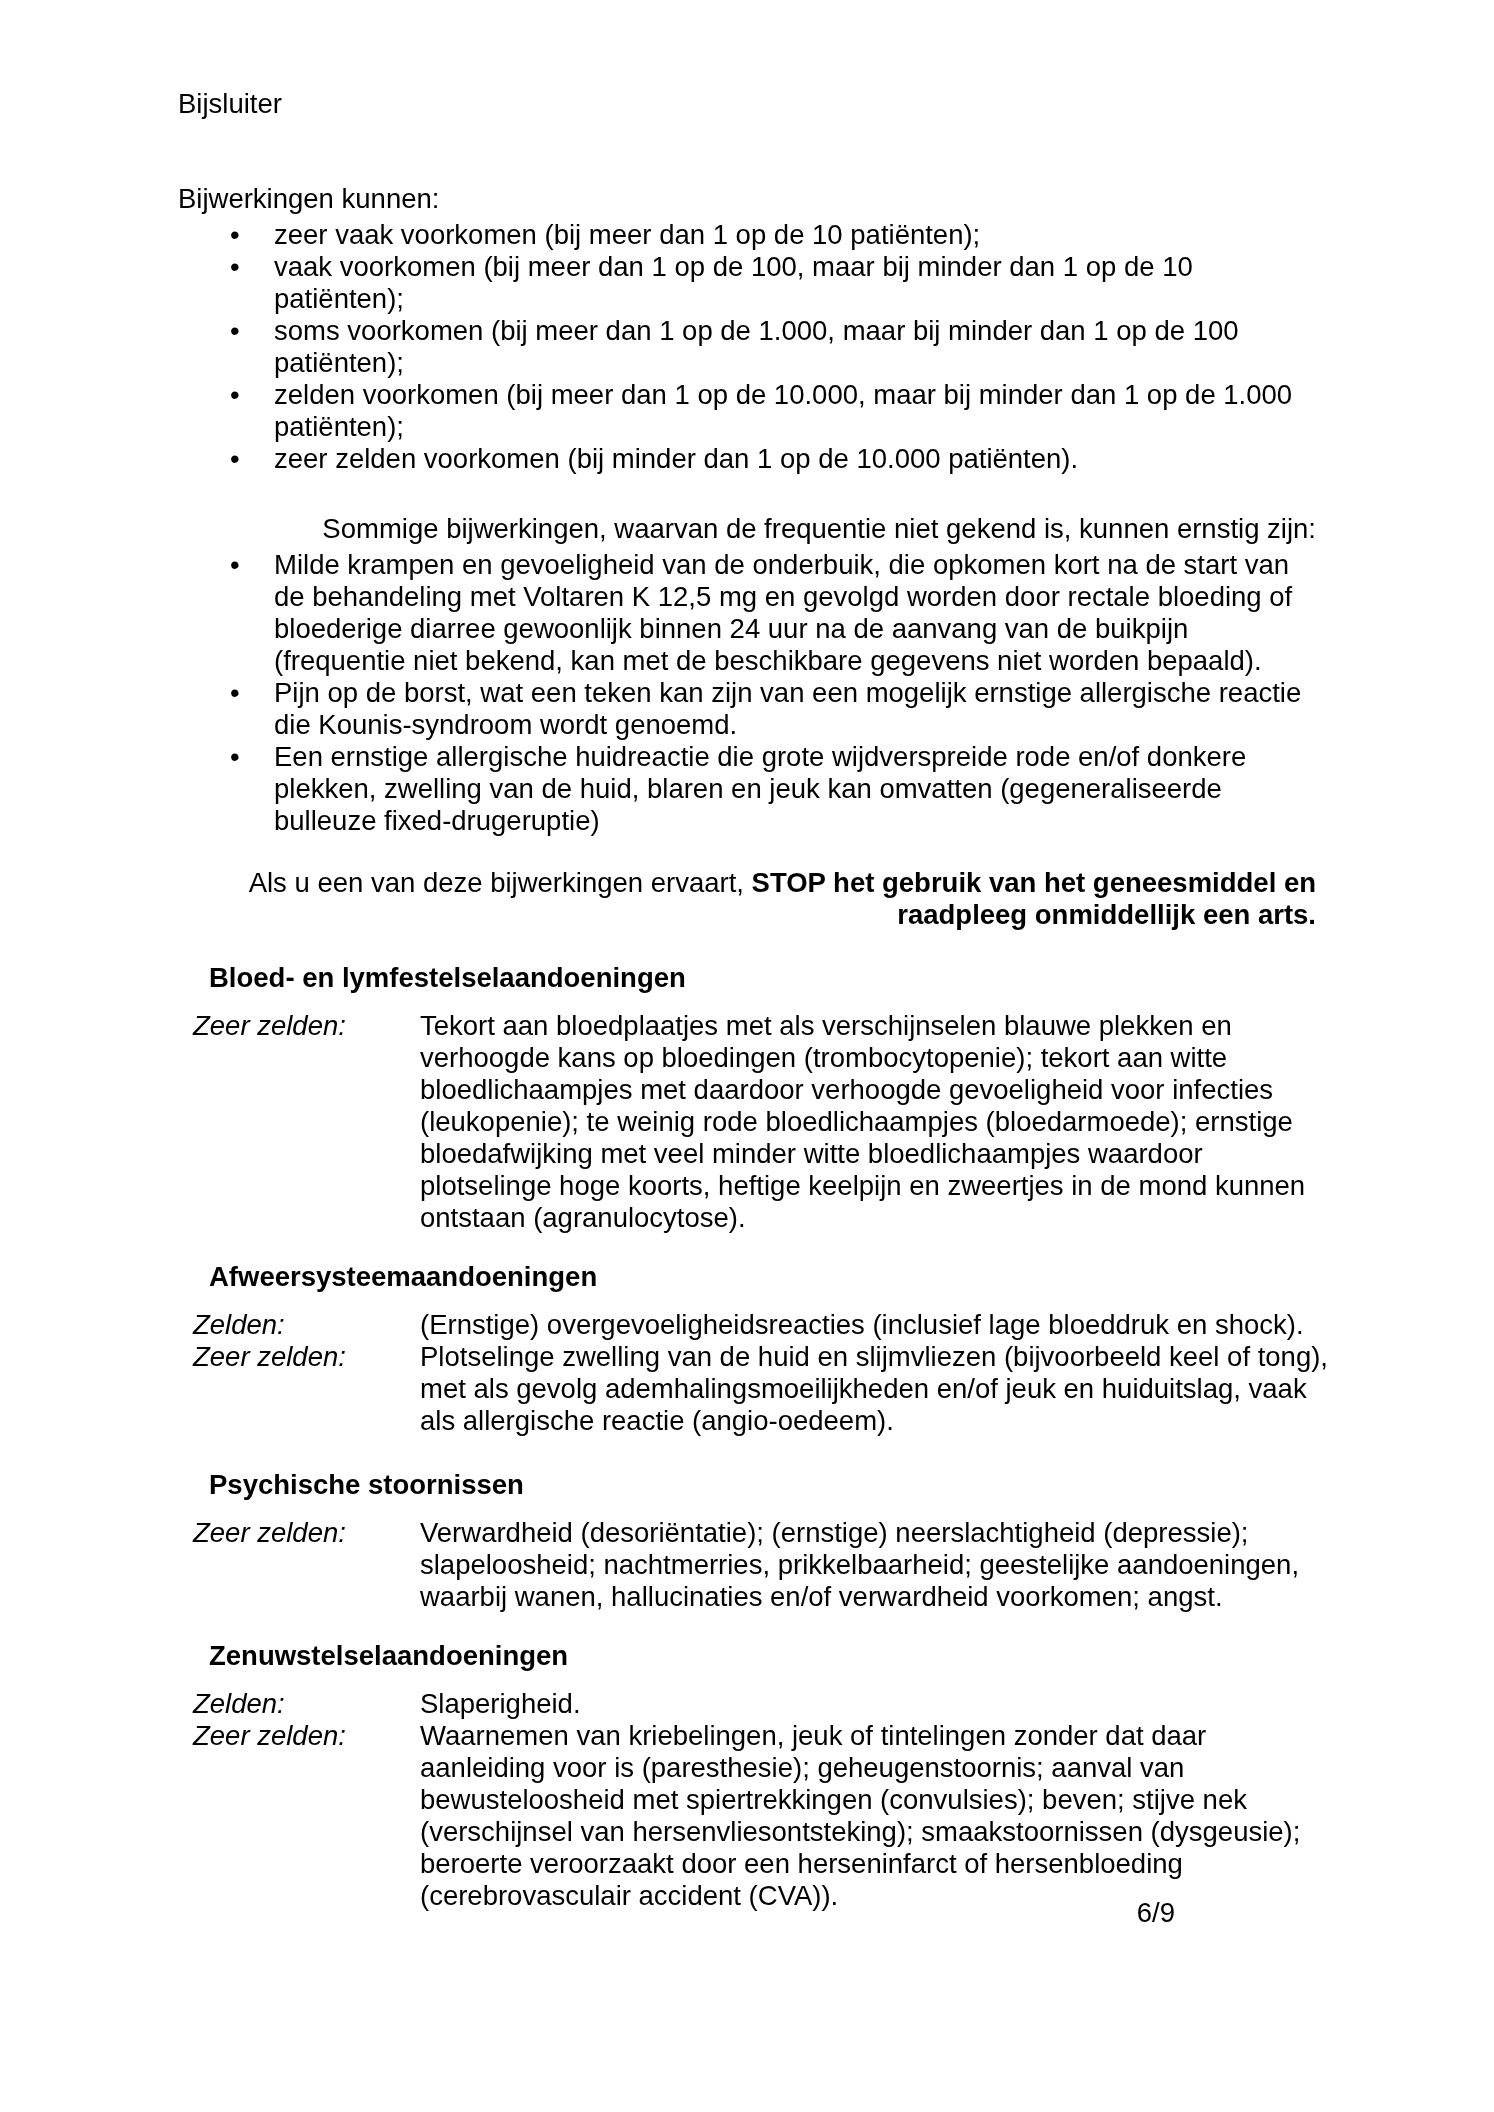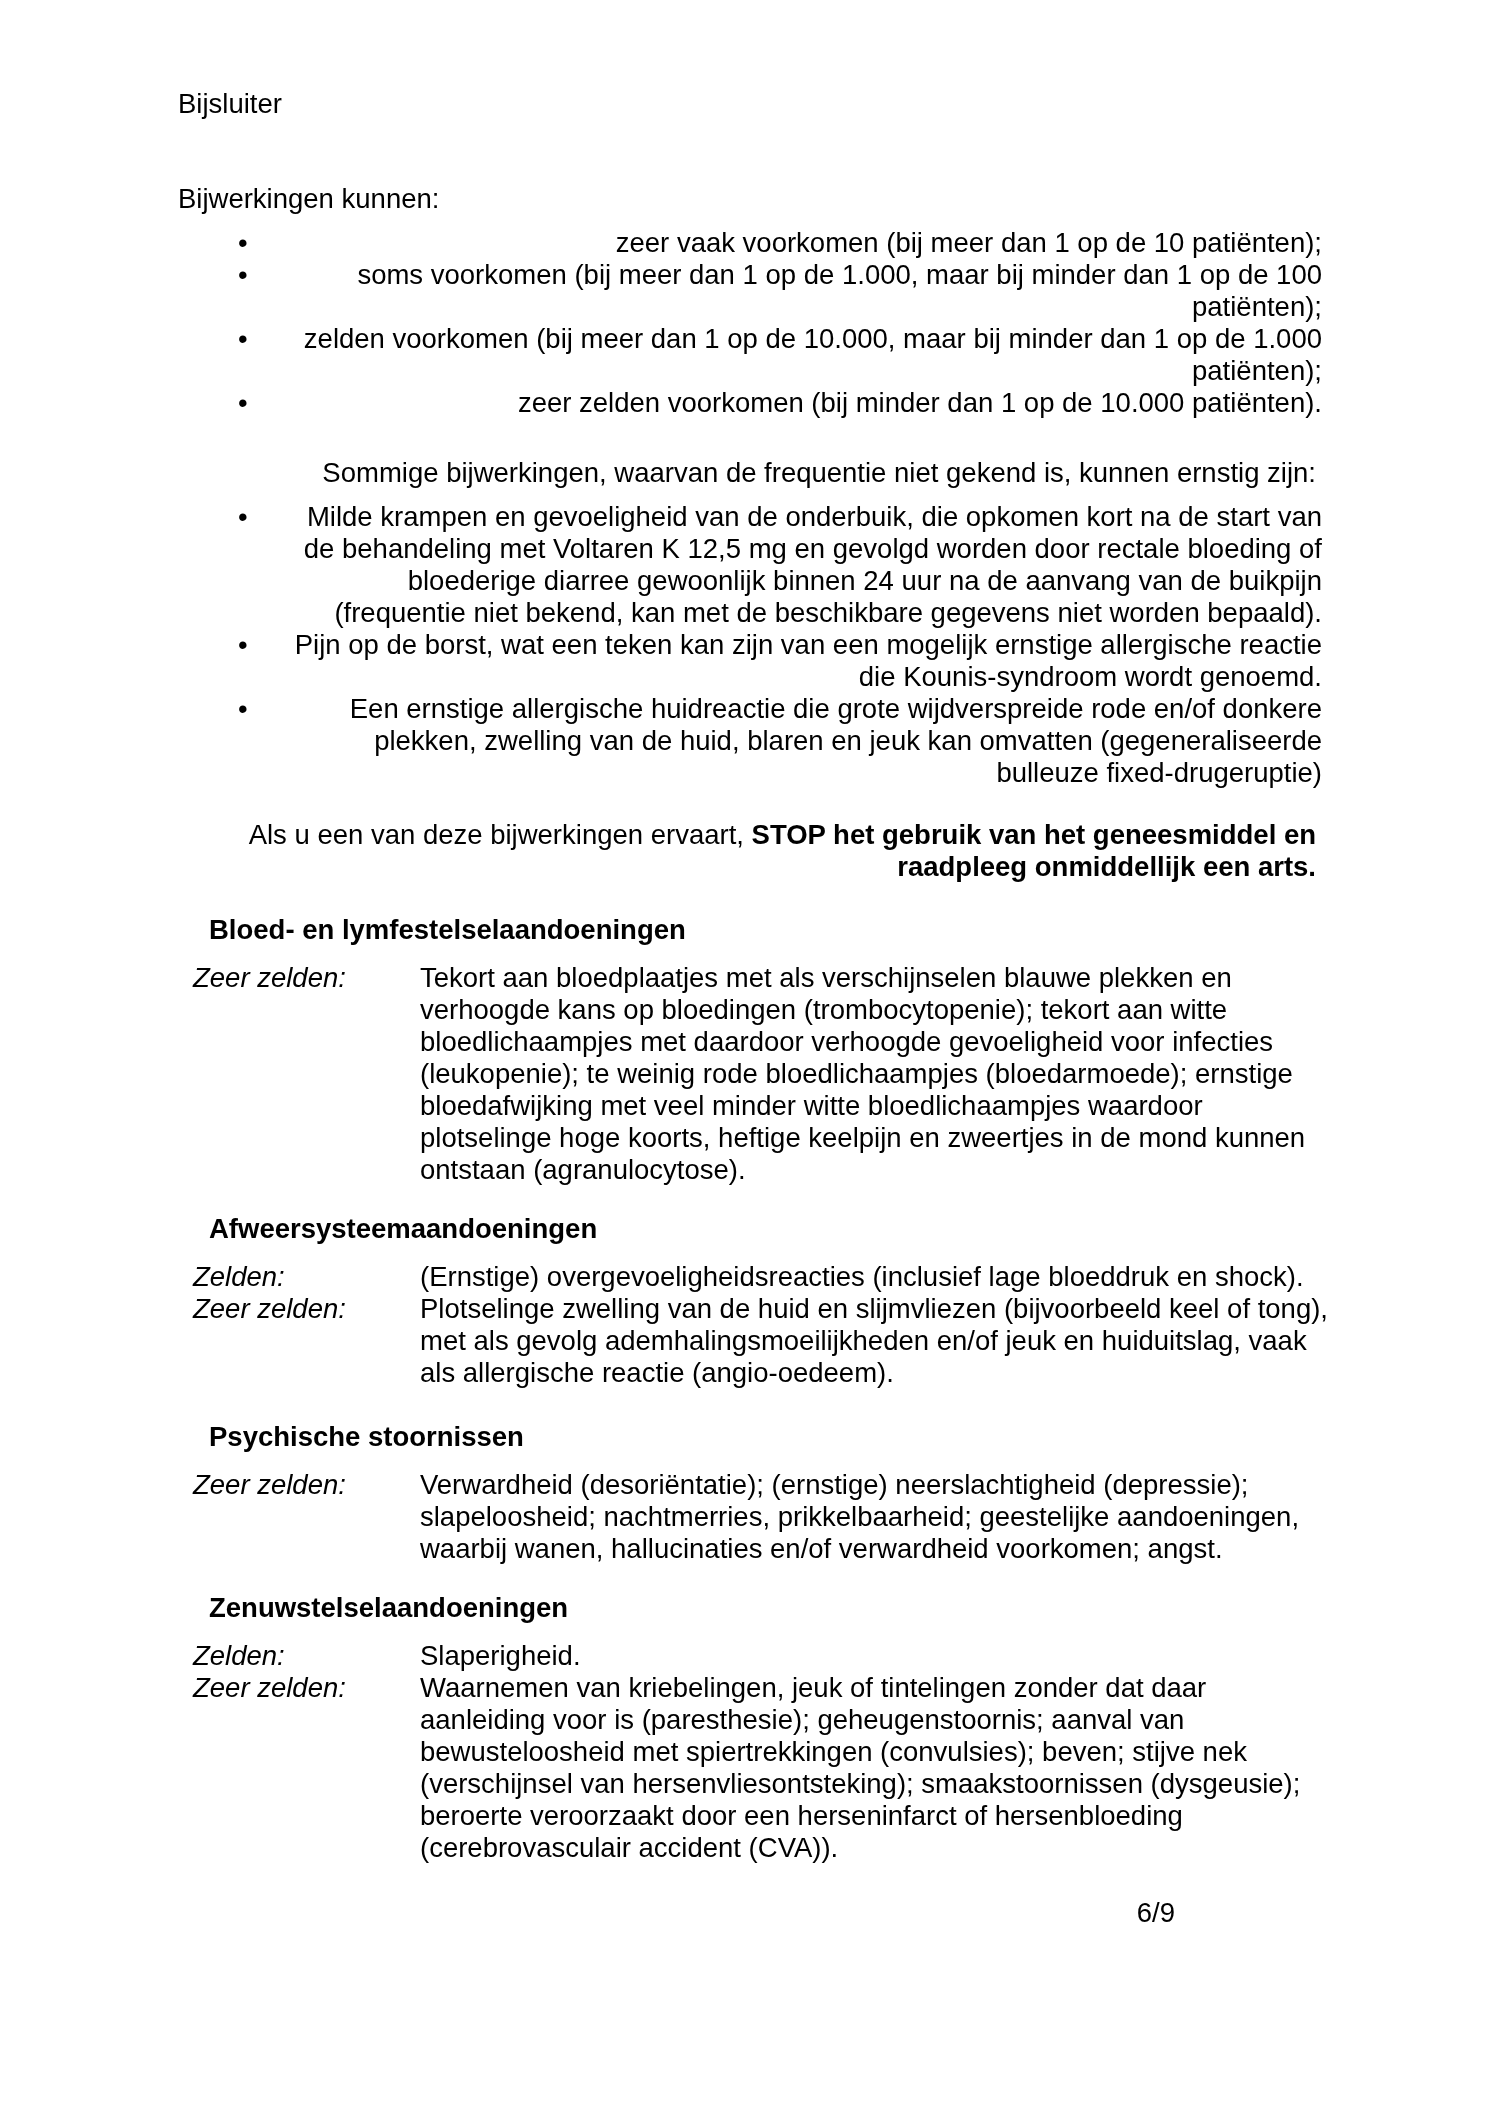--- a/index.html
+++ b/index.html
@@ -22,24 +22,23 @@
   }
   .content {
     position: absolute;
     left: 178px;
     top: 183px;
     width: 1138px;
   }
   p { margin: 0; padding: 0; }
   ul.bullets {
     list-style: none;
-    margin: 12px;
+    margin: 4px;
     padding: 0;
     width: 1132px;
-    text-align: right;
   }
   ul.bullets li {
     position: relative;
     padding-left: 92px;
   }
   ul.bullets li::before {
     content: "\2022";
     position: absolute;
     left: 48px;
     top: 0;
@@ -81,20 +80,21 @@
 <div class="page">
 
   <div class="doc-header">Bijsluiter</div>
 
   <div class="content">
 
     <p>Bijwerkingen kunnen:</p>
 
     <ul class="bullets mt-8">
       <li>zeer vaak voorkomen (bij meer dan 1 op de 10 patiënten);</li>
+      <li>vaak voorkomen (bij meer dan 1 op de 100, maar bij minder dan 1 op de 10 patiënten);</li>
       <li>soms voorkomen (bij meer dan 1 op de 1.000, maar bij minder dan 1 op de 100 patiënten);</li>
       <li>zelden voorkomen (bij meer dan 1 op de 10.000, maar bij minder dan 1 op de 1.000 patiënten);</li>
       <li>zeer zelden voorkomen (bij minder dan 1 op de 10.000 patiënten).</li>
     </ul>
 
     <p class="mt-38">Sommige bijwerkingen, waarvan de frequentie niet gekend is, kunnen ernstig zijn:</p>
 
     <ul class="bullets mt-2">
       <li>Milde krampen en gevoeligheid van de onderbuik, die opkomen kort na de start van de behandeling met Voltaren K 12,5 mg en gevolgd worden door rectale bloeding of bloederige diarree gewoonlijk binnen 24 uur na de aanvang van de buikpijn (frequentie niet bekend, kan met de beschikbare gegevens niet worden bepaald).</li>
       <li>Pijn op de borst, wat een teken kan zijn van een mogelijk ernstige allergische reactie die Kounis-syndroom wordt genoemd.</li>

